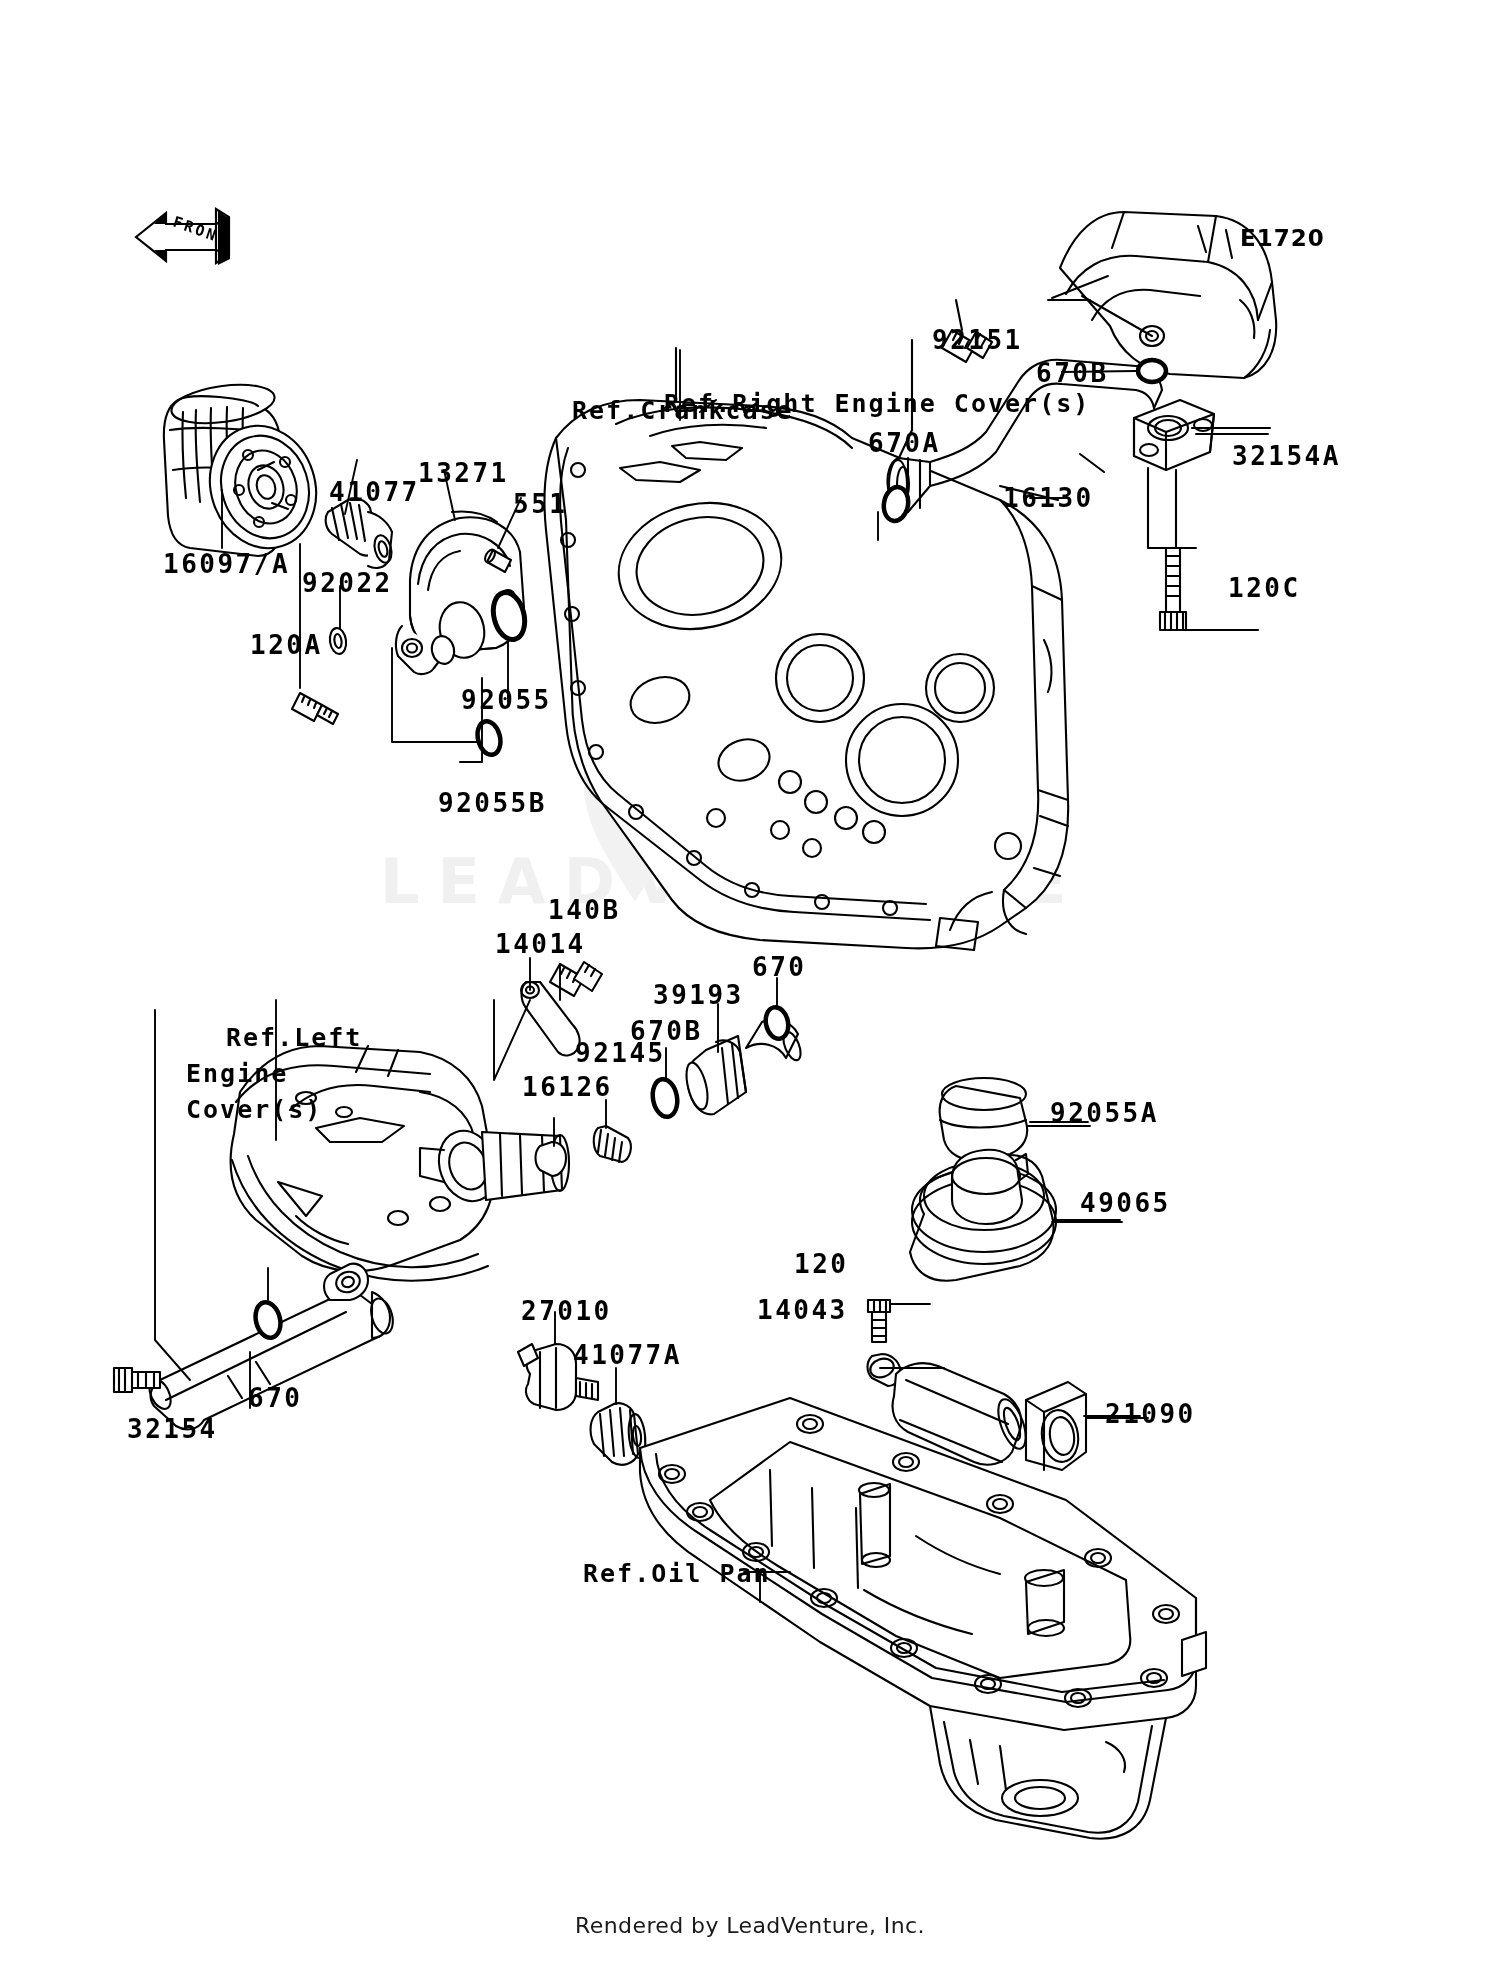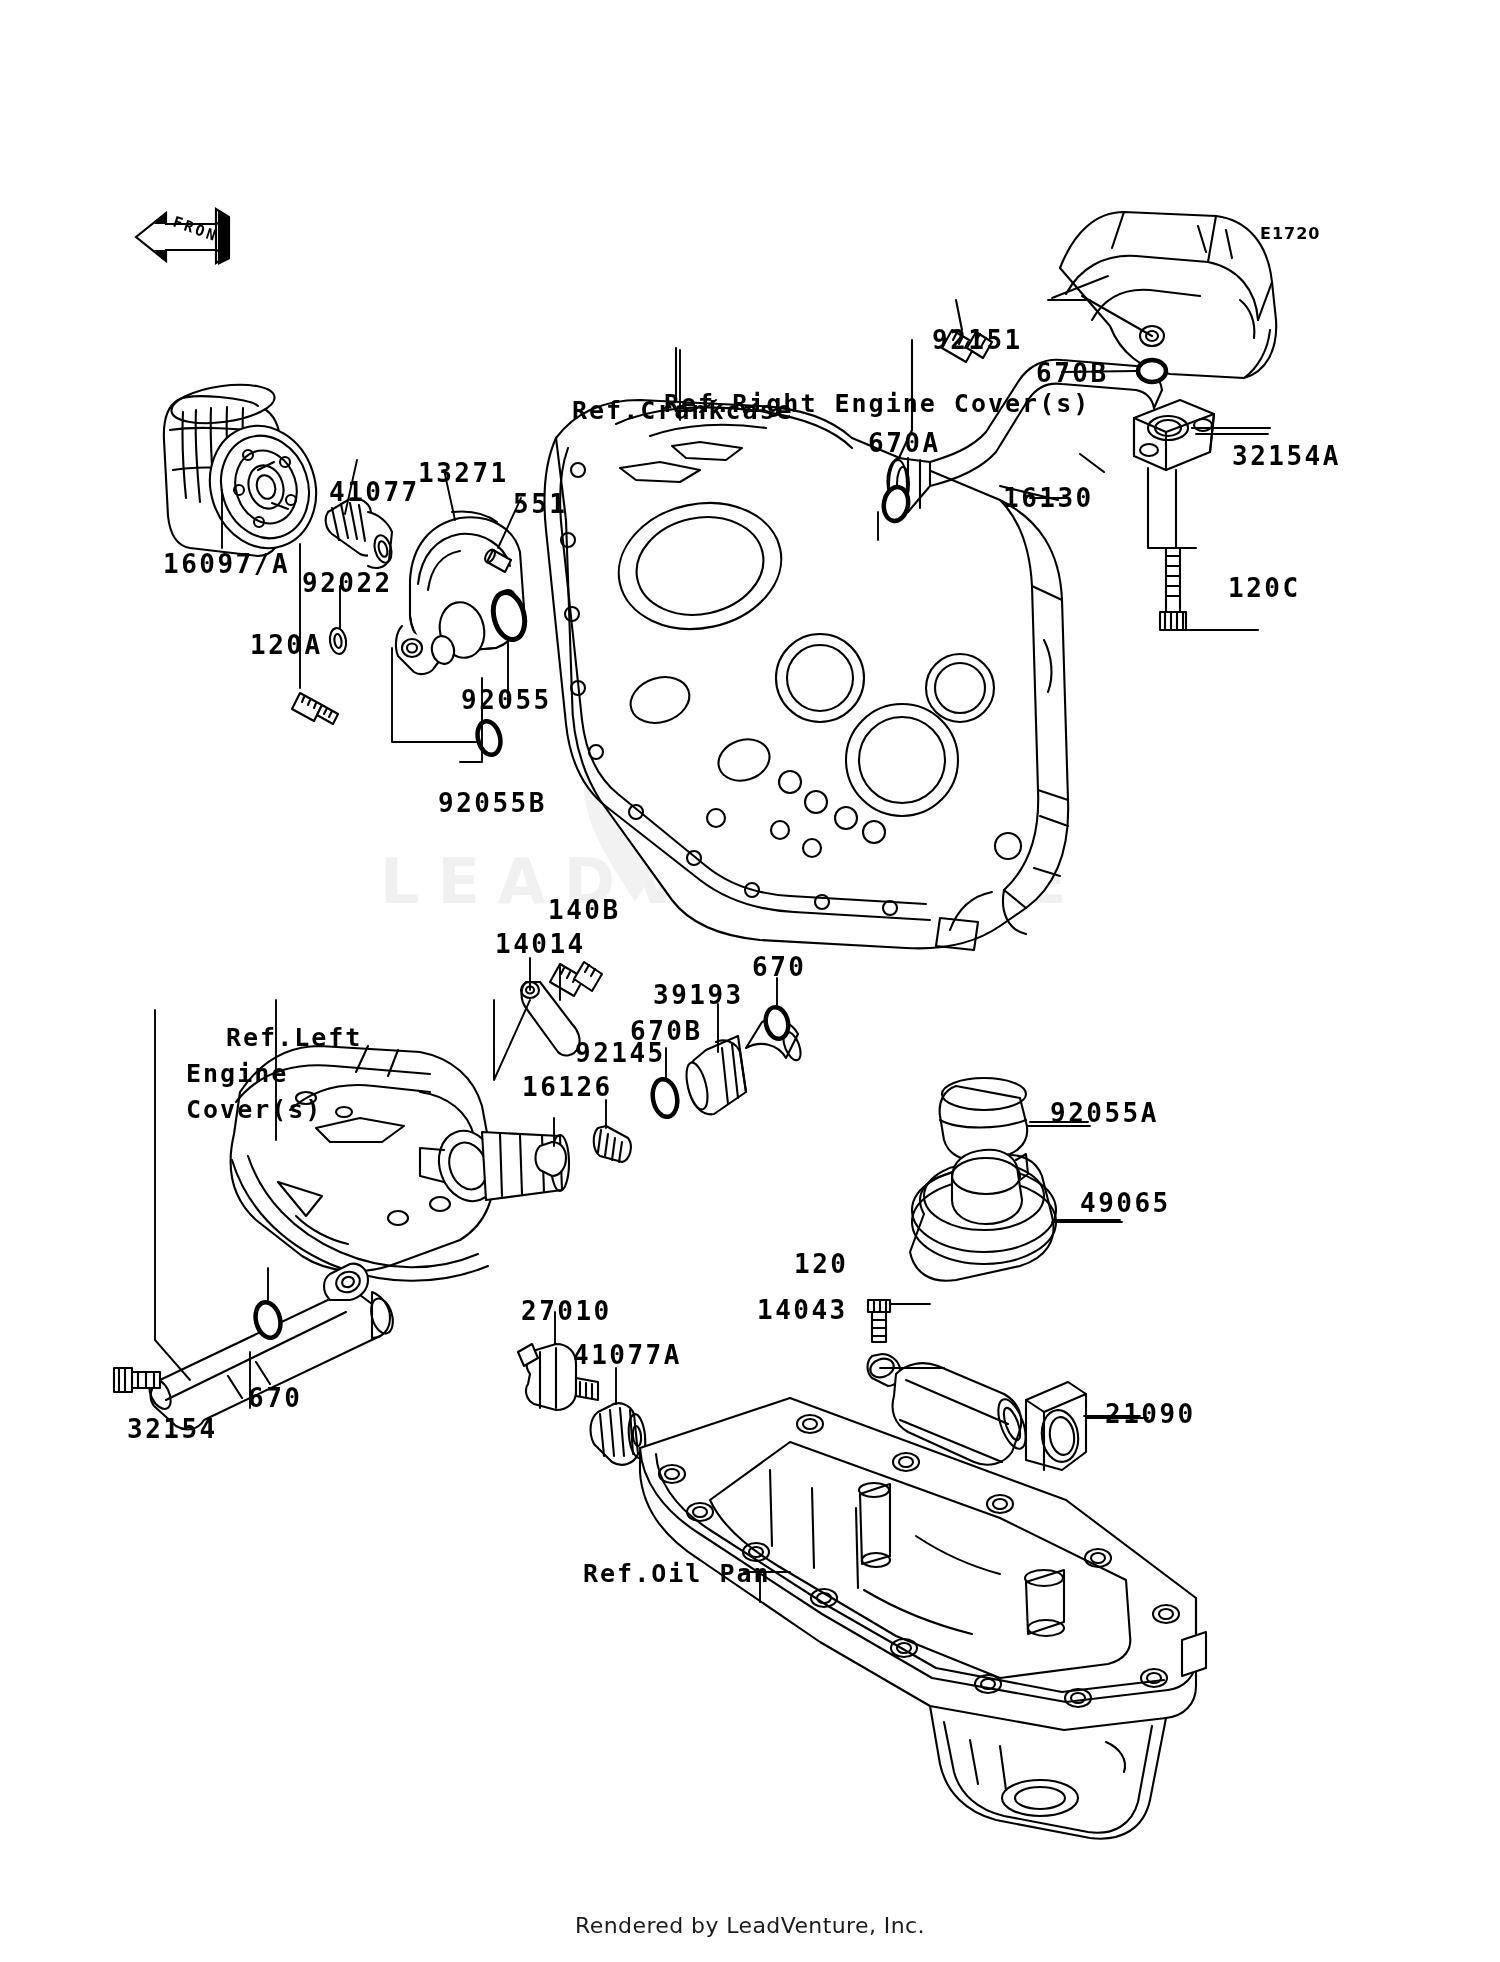--- a/index.html
+++ b/index.html
@@ -29,23 +29,22 @@
   .lbl.part {
     font-size: 26px;
     letter-spacing: 2.5px;
   }
   .lbl.ref {
     font-size: 25px;
     letter-spacing: 2px;
   }
   .lbl.code {
     font-family: "DejaVu Sans", sans-serif;
-    font-size: 16px;
+    font-size: 23px;
     letter-spacing: 1px;
-    margin-left: 20px;
   }
   .credit {
     position: absolute;
     left: 0;
     right: 0;
     bottom: 24px;
     text-align: center;
     font-family: "DejaVu Sans", sans-serif;
     font-size: 22px;
     color: #1a1a1a;

